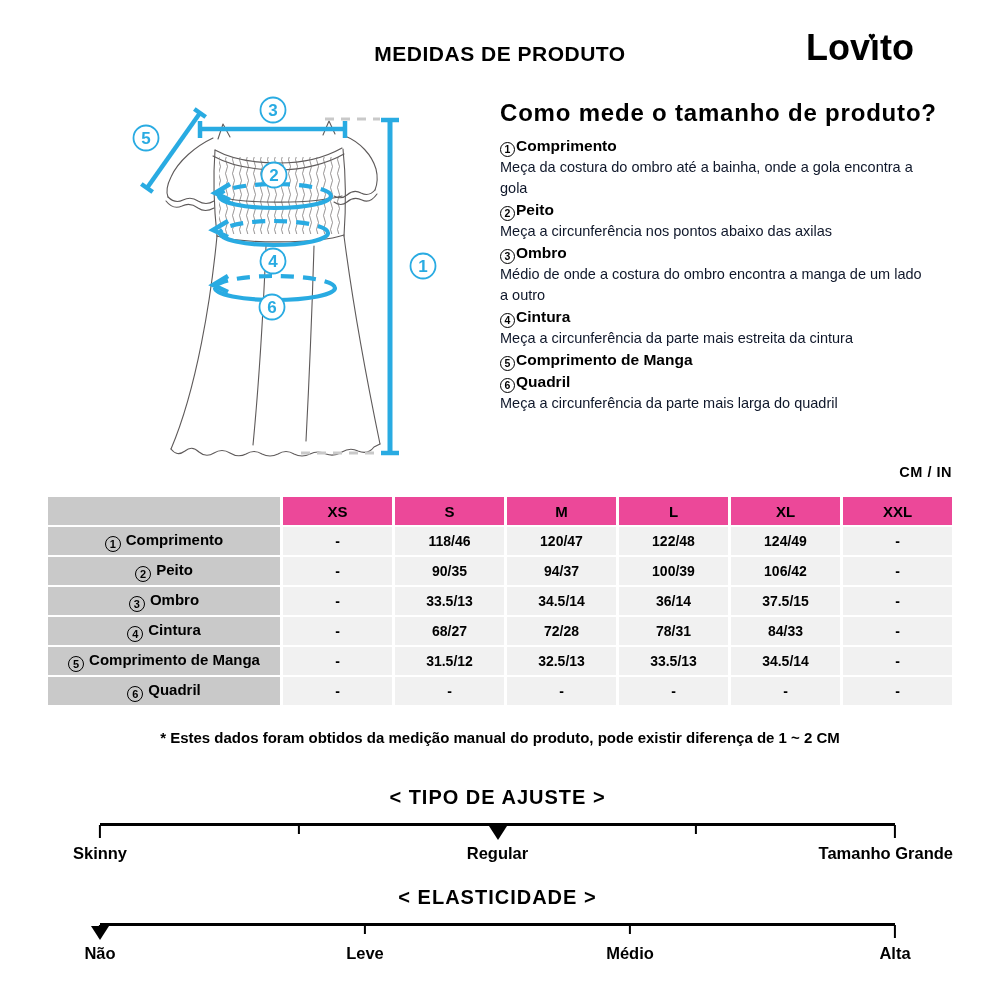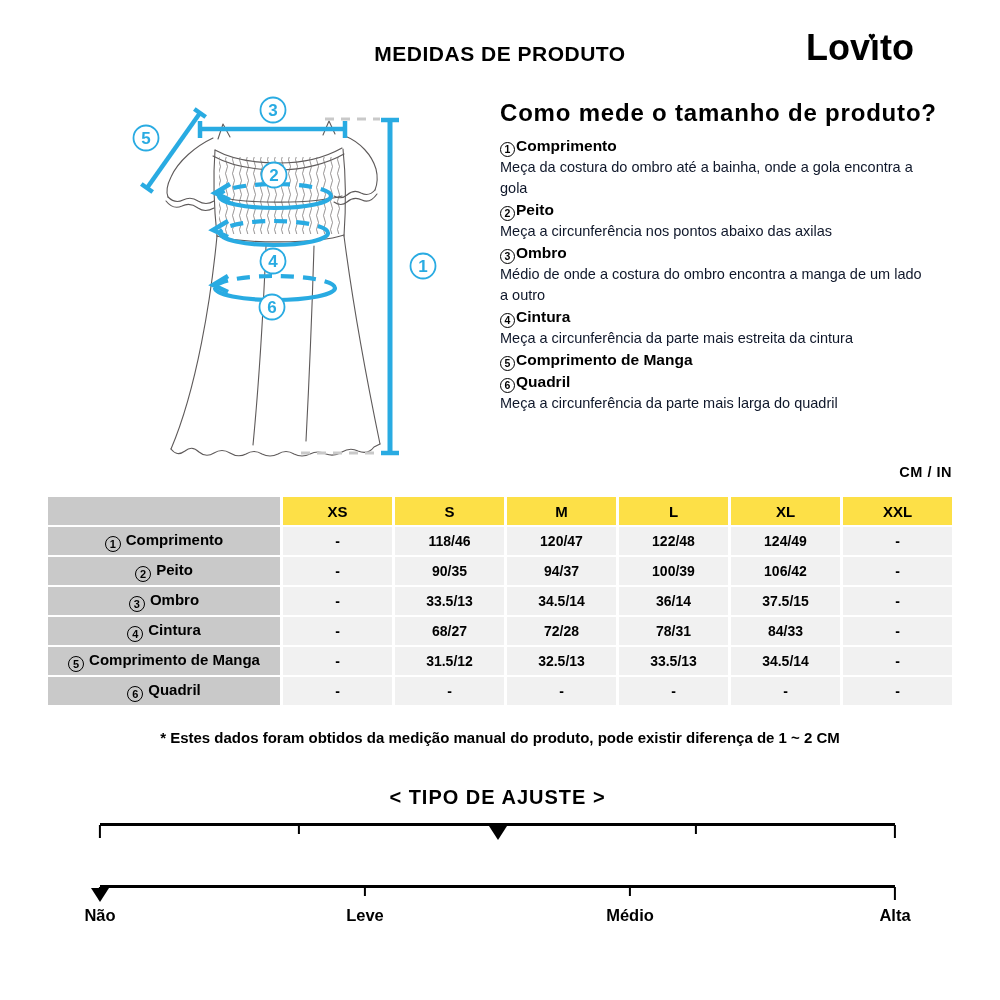--- a/index.html
+++ b/index.html
@@ -25,21 +25,21 @@
     font-size:10.5px;font-weight:bold;margin-right:1px;vertical-align:-2px;background:transparent;
   }
   .tnum{width:16px;height:16px;font-size:11px;margin-right:5px;vertical-align:-3px;}
   
   .units{position:absolute;top:464px;right:48px;font-size:14.5px;font-weight:bold;letter-spacing:.5px;}
   table.size{
     position:absolute;top:495px;left:45px;width:910px;
     border-collapse:separate;border-spacing:3px 2px;table-layout:fixed;
   }
   table.size th,table.size td{height:28px;padding:0;font-weight:bold;text-align:center;}
-  th.colh{background:#fde047;font-size:15px;}
+  th.colh{background:#ec4899;font-size:15px;}
   th.corner{background:#c9c9c9;}
   th.rowl{background:#c9c9c9;font-size:15px;text-align:left;padding-left:9px;}
   table.size td{background:#f1f1f1;font-size:14px;}
   .footnote{position:absolute;top:729px;left:0;width:100%;text-align:center;font-size:15px;font-weight:bold;}
   
   .scale{position:absolute;left:100px;width:795px;}
   #fit-scale{top:785px;}
   #elasticity-scale{top:885px;}
   .scale-title{text-align:center;font-size:20px;font-weight:bold;letter-spacing:1px;line-height:24px;margin-bottom:14px;}
   .scale-track{position:relative;height:17px;}
@@ -256,23 +256,29 @@
   <div class="scale-title">&lt; TIPO DE AJUSTE &gt;</div>
   <div class="scale-track">
       <div class="scale-line"></div>
       <div class="tick end" style="left: 0%;"></div>
       <div class="tick" style="left: 25%;"></div>
       <div class="tick" style="left: 50%;"></div>
       <div class="tick" style="left: 75%;"></div>
       <div class="tick end" style="left: 100%;"></div>
       <div class="marker" style="left: 50%;"></div>
     </div>
+  <div class="scale-labels">
+      <span style="left: 0%;">Skinny</span>
+      <span style="left: 50%;">Regular</span>
+      <span class="right-edge">Tamanho Grande</span>
+    </div>
 </div>
 
 <div class="scale" id="elasticity-scale">
+  <div class="scale-title">&lt; ELASTICIDADE &gt;</div>
   <div class="scale-track">
       <div class="scale-line"></div>
       <div class="tick end" style="left: 0%;"></div>
       <div class="tick" style="left: 33.33%;"></div>
       <div class="tick" style="left: 66.67%;"></div>
       <div class="tick end" style="left: 100%;"></div>
       <div class="marker" style="left: 0%;"></div>
     </div>
   <div class="scale-labels">
       <span style="left: 0%;">Não</span>

